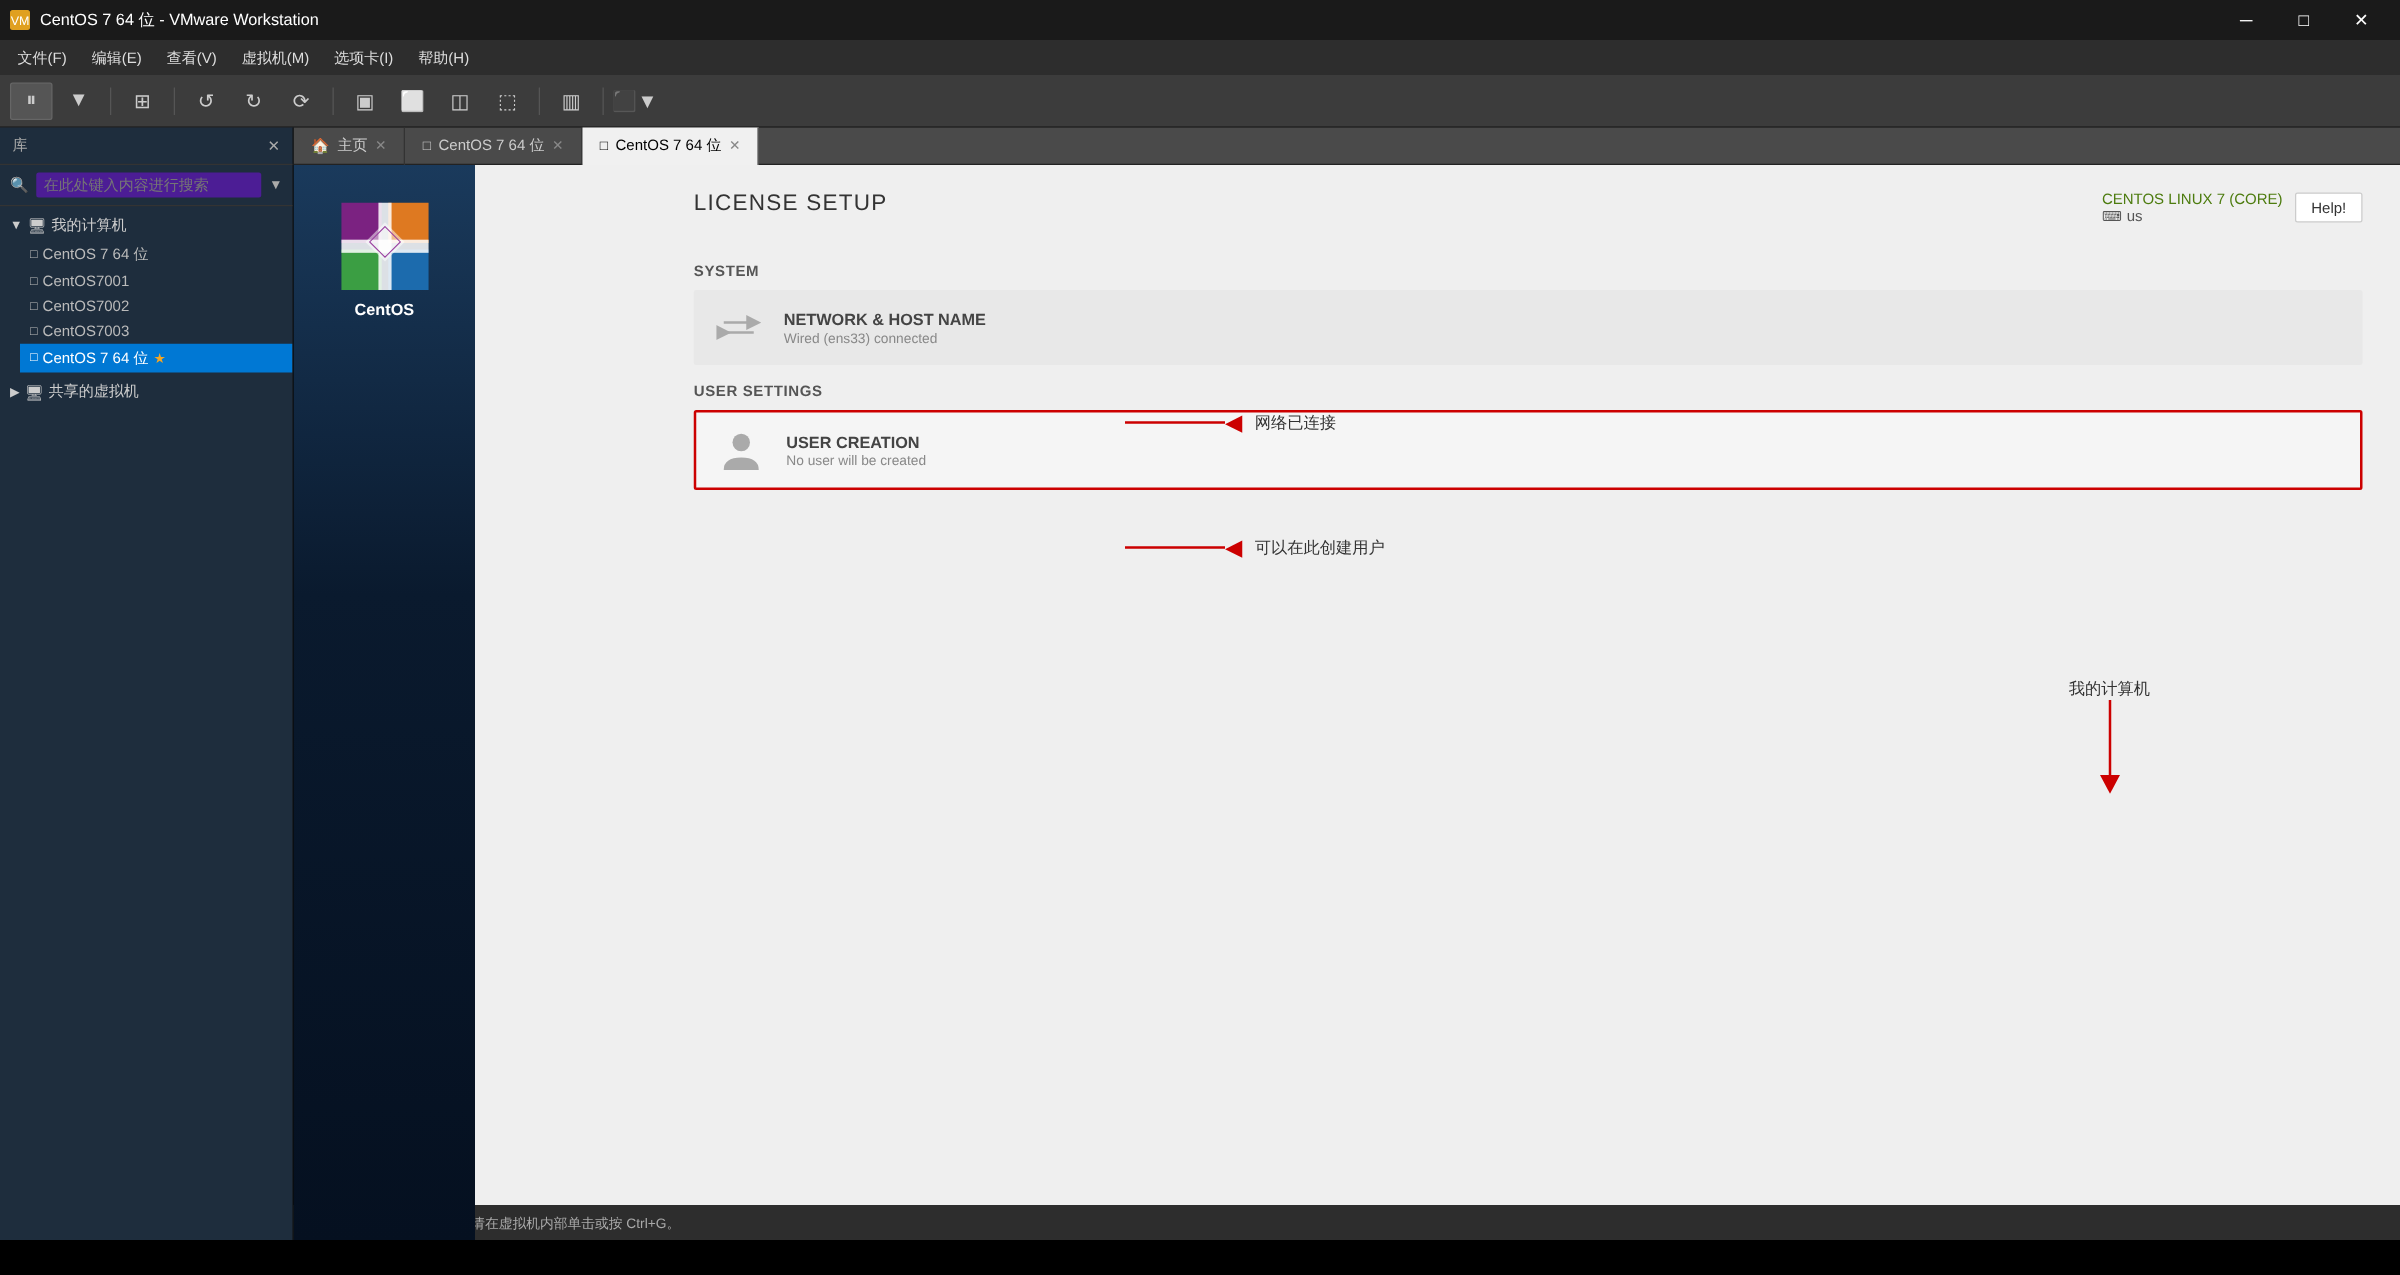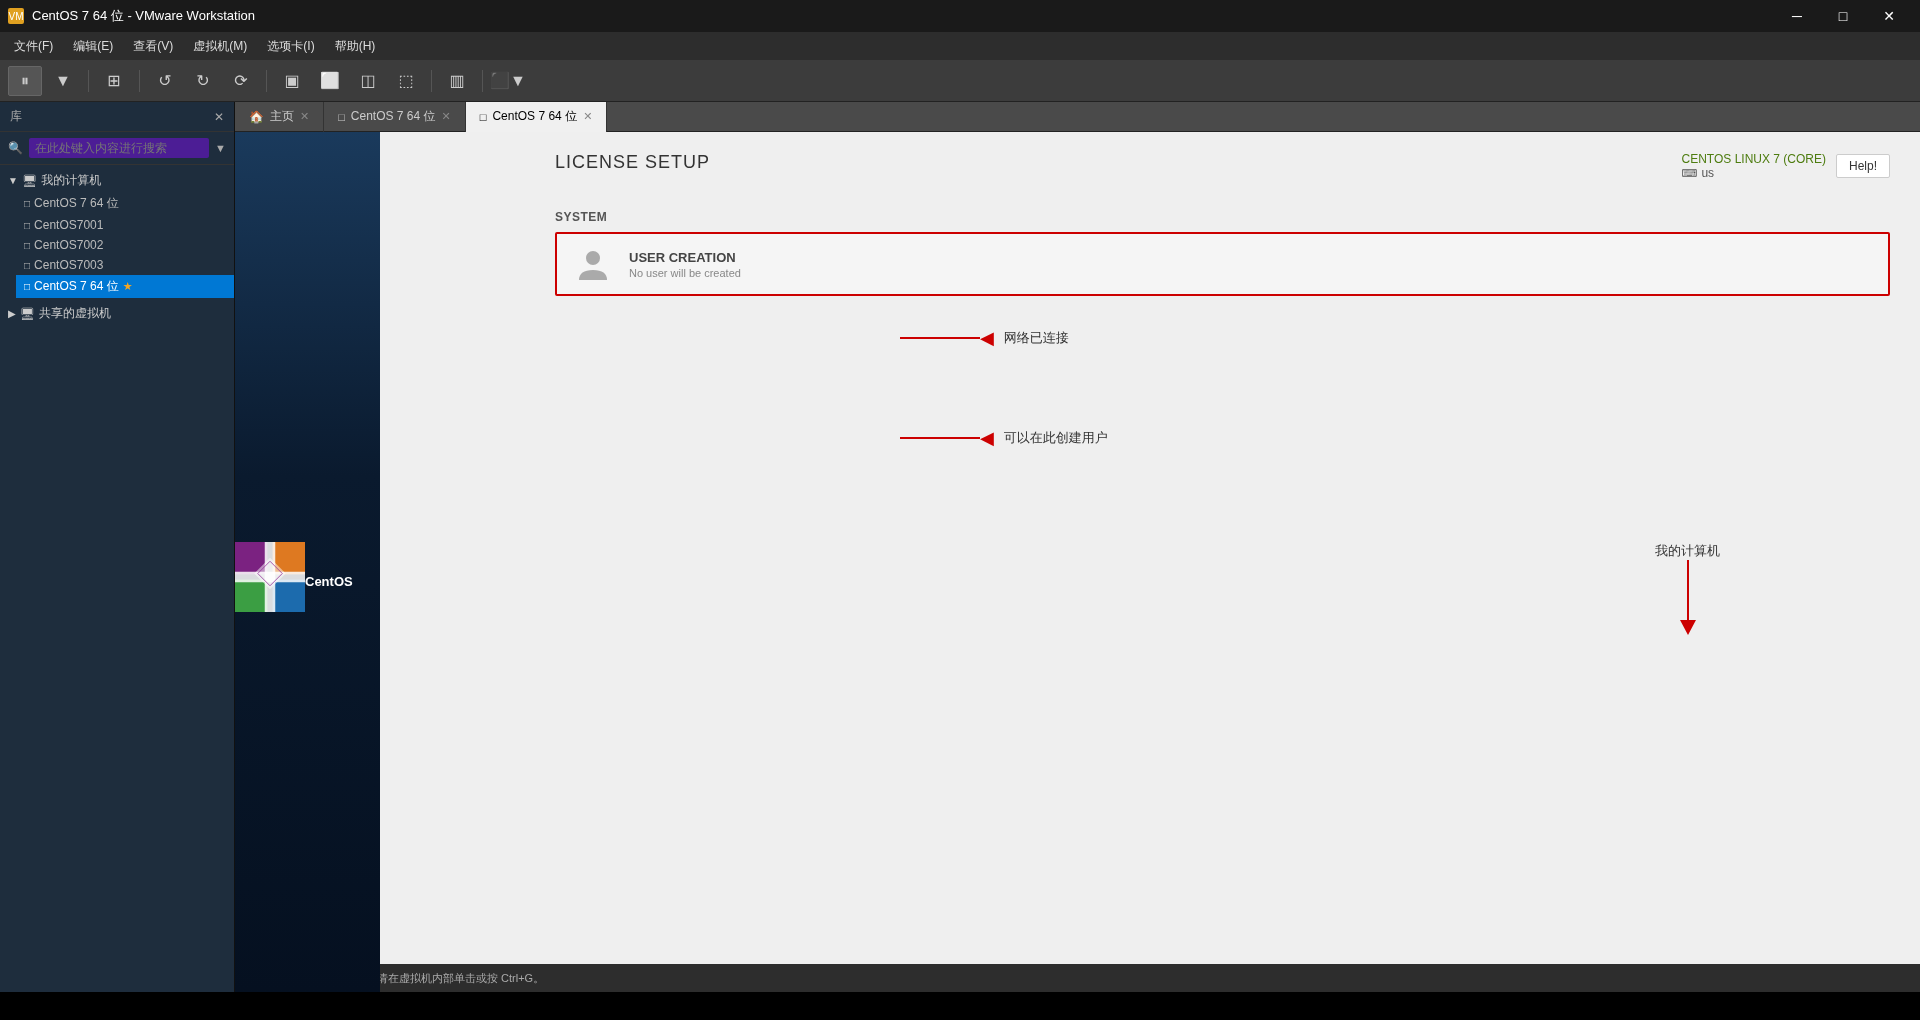--- a/index.html
+++ b/index.html
@@ -75,21 +75,21 @@
     }
     .tab.active { background: #f0f0f0; color: #000; }
     .tab-close { font-size: 11px; color: #888; cursor: pointer; }
     .tab-home-icon { font-size: 12px; }
 
     
     .vm-content { flex: 1; background: #000; display: flex; flex-direction: column; }
     .centos-left-bar {
       position: absolute; left: 0; top: 0; bottom: 0; width: 145px;
       background: linear-gradient(180deg, #1a3a5c 0%, #0a1a2e 40%, #051020 100%);
-      display: flex; align-items: center; padding-top: 30px;
+      display: flex; flex-direction: column; align-items: center; padding-top: 30px;
     }
     .centos-logo-text { color: #fff; font-size: 13px; margin-top: 8px; font-weight: bold; }
     .centos-main {
       margin-left: 145px; flex: 1; display: flex; flex-direction: column;
       padding: 20px 30px; background: #efefef;
     }
     .centos-header-row {
       display: flex; justify-content: space-between; align-items: flex-start;
       margin-bottom: 20px;
     }
@@ -274,21 +274,43 @@
                     <span style="font-size:11px;">⌨</span>
                     <span>us</span>
                   </div>
                 </div>
                 <button class="help-btn">Help!</button>
               </div>
             </div>
 
 
             <div class="section-label">SYSTEM</div>
-
+            <div class="section-item" style="position:relative;">
+              <div class="section-item-icon">
+
+                <svg width="36" height="36" viewBox="0 0 36 36">
+                  <path d="M6 14 L30 14" stroke="#aaa" stroke-width="2" marker-end="url(#arr1)"></path>
+                  <path d="M30 22 L6 22" stroke="#aaa" stroke-width="2" marker-end="url(#arr2)"></path>
+                  <defs>
+                    <marker id="arr1" markerWidth="6" markerHeight="6" refX="3" refY="3" orient="auto">
+                      <path d="M0,0 L6,3 L0,6 Z" fill="#aaa"></path>
+                    </marker>
+                    <marker id="arr2" markerWidth="6" markerHeight="6" refX="3" refY="3" orient="auto">
+                      <path d="M6,0 L0,3 L6,6 Z" fill="#aaa"></path>
+                    </marker>
+                  </defs>
+                </svg>
+              </div>
+              <div class="section-item-text">
+                <div class="item-title">NETWORK &amp; HOST NAME</div>
+                <div class="item-subtitle">Wired (ens33) connected</div>
+              </div>
+            </div>
+
+            <div class="section-label">USER SETTINGS</div>
             <div class="section-item highlighted">
               <div class="section-item-icon">
 
                 <svg width="36" height="36" viewBox="0 0 36 36">
                   <circle cx="18" cy="12" r="7" fill="#aaa"></circle>
                   <path d="M4 34 Q4 24 18 24 Q32 24 32 34" fill="#aaa"></path>
                 </svg>
               </div>
               <div class="section-item-text">
                 <div class="item-title">USER CREATION</div>

